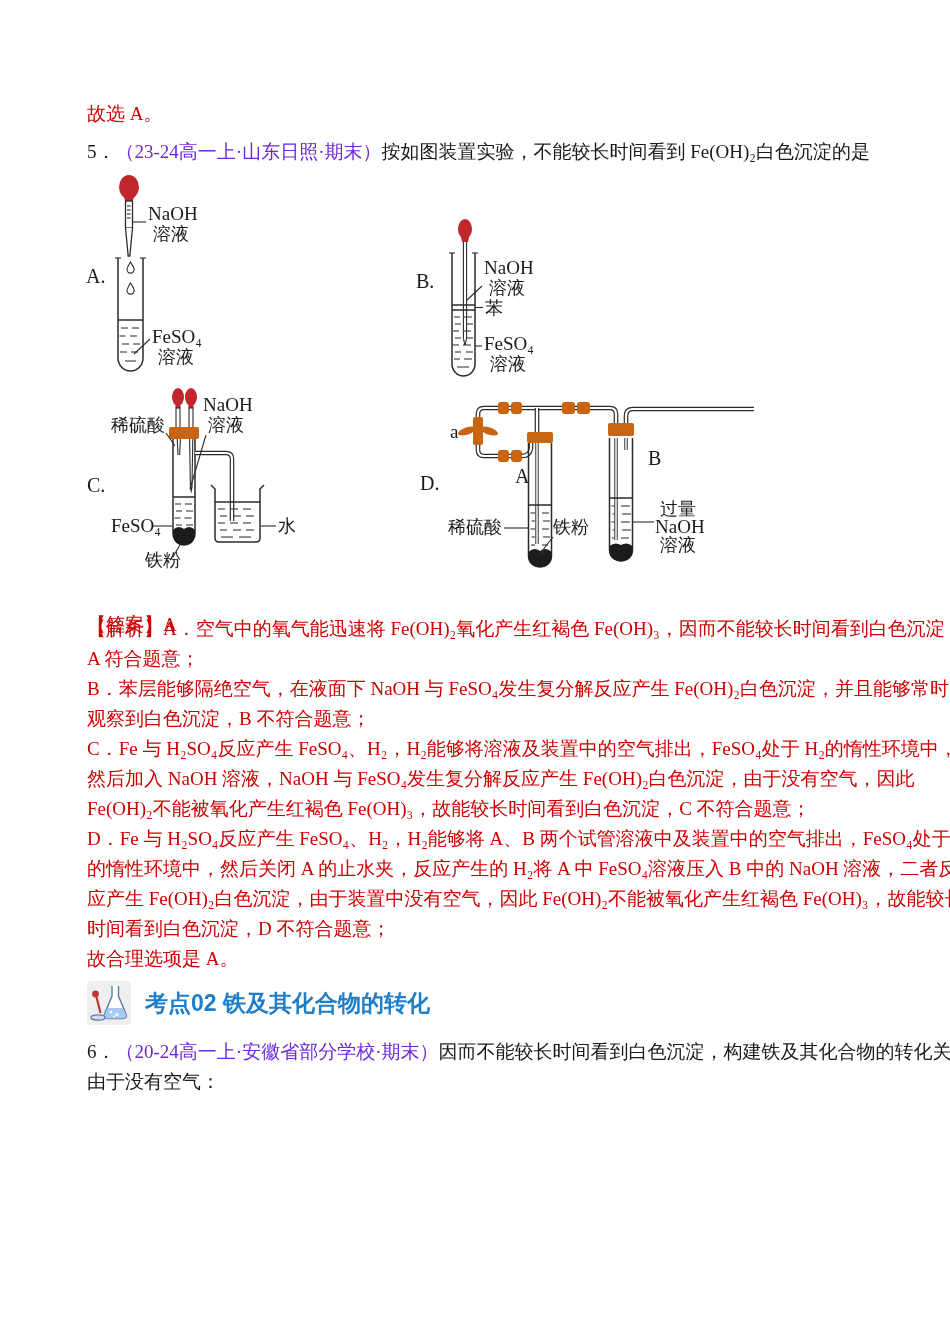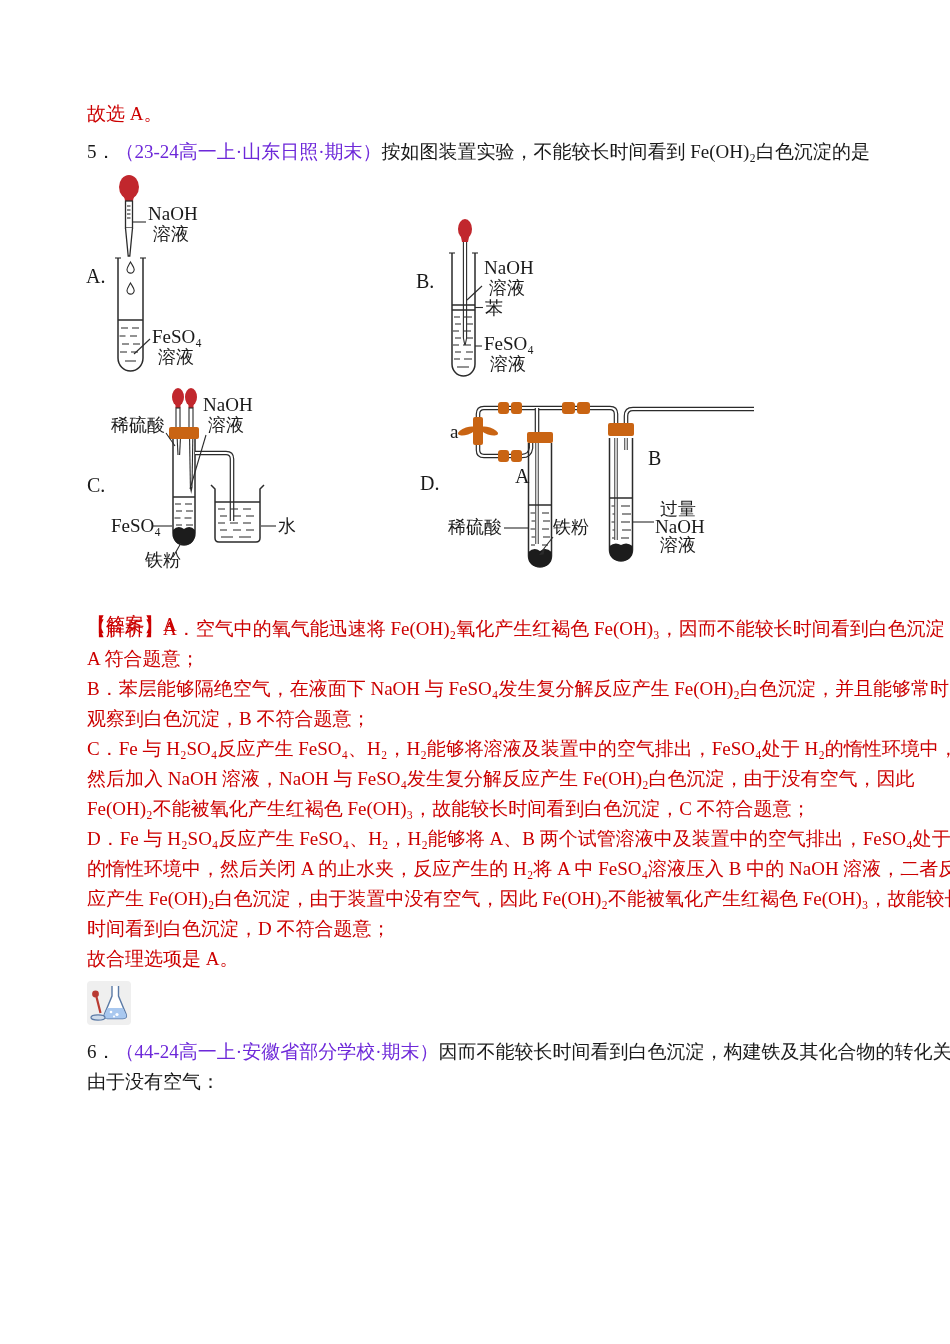--- a/index.html
+++ b/index.html
@@ -292,20 +292,21 @@
       <rect x="0" y="0" width="44" height="44" rx="4" fill="#efefef"></rect>
       <path d="M25,5 L25,15 L17.5,33 Q16,37.5 20.5,37.5 L36,37.5 Q40.5,37.5 39,33 L31.5,15 L31.5,5" fill="#ffffff" stroke="#5b7aa6" stroke-width="1.4"></path>
       <path d="M20.5,27 L35.8,27 L39,33.5 Q40.2,37.5 36,37.5 L20.5,37.5 Q16.2,37.5 17.5,33.5 Z" fill="#a9c8ef"></path>
       <circle cx="24" cy="31" r="1.3" fill="#ffffff"></circle>
       <circle cx="30" cy="33.5" r="1.6" fill="#ffffff"></circle>
       <circle cx="27" cy="35.5" r="1" fill="#ffffff"></circle>
       <circle cx="8.5" cy="13" r="3.4" fill="#b93a32"></circle>
       <line x1="9.5" y1="16" x2="13.5" y2="32" stroke="#b93a32" stroke-width="2.2"></line>
       <ellipse cx="11" cy="36.5" rx="7" ry="2.6" fill="#cfdcec" stroke="#5b7aa6" stroke-width="1.2"></ellipse>
     </svg>
+    <span class="sec-title">考点02 铁及其化合物的转化</span>
   </div>
 
   <div class="tline" style="top:1037px">
-    <span>6．</span><span class="t-orange">（44-24高一上·安徽省部分学校·期末）</span><span>因而不能较长时间看到白色沉淀，构建铁及其化合物的转化关</span>
+    <span>6．</span><span class="t-orange">（20-24高一上·安徽省部分学校·期末）</span><span>因而不能较长时间看到白色沉淀，构建铁及其化合物的转化关</span>
   </div>
   <div class="tline" style="top:1067px">由于没有空气：</div>
 
 </div>
 
 </body></html>

